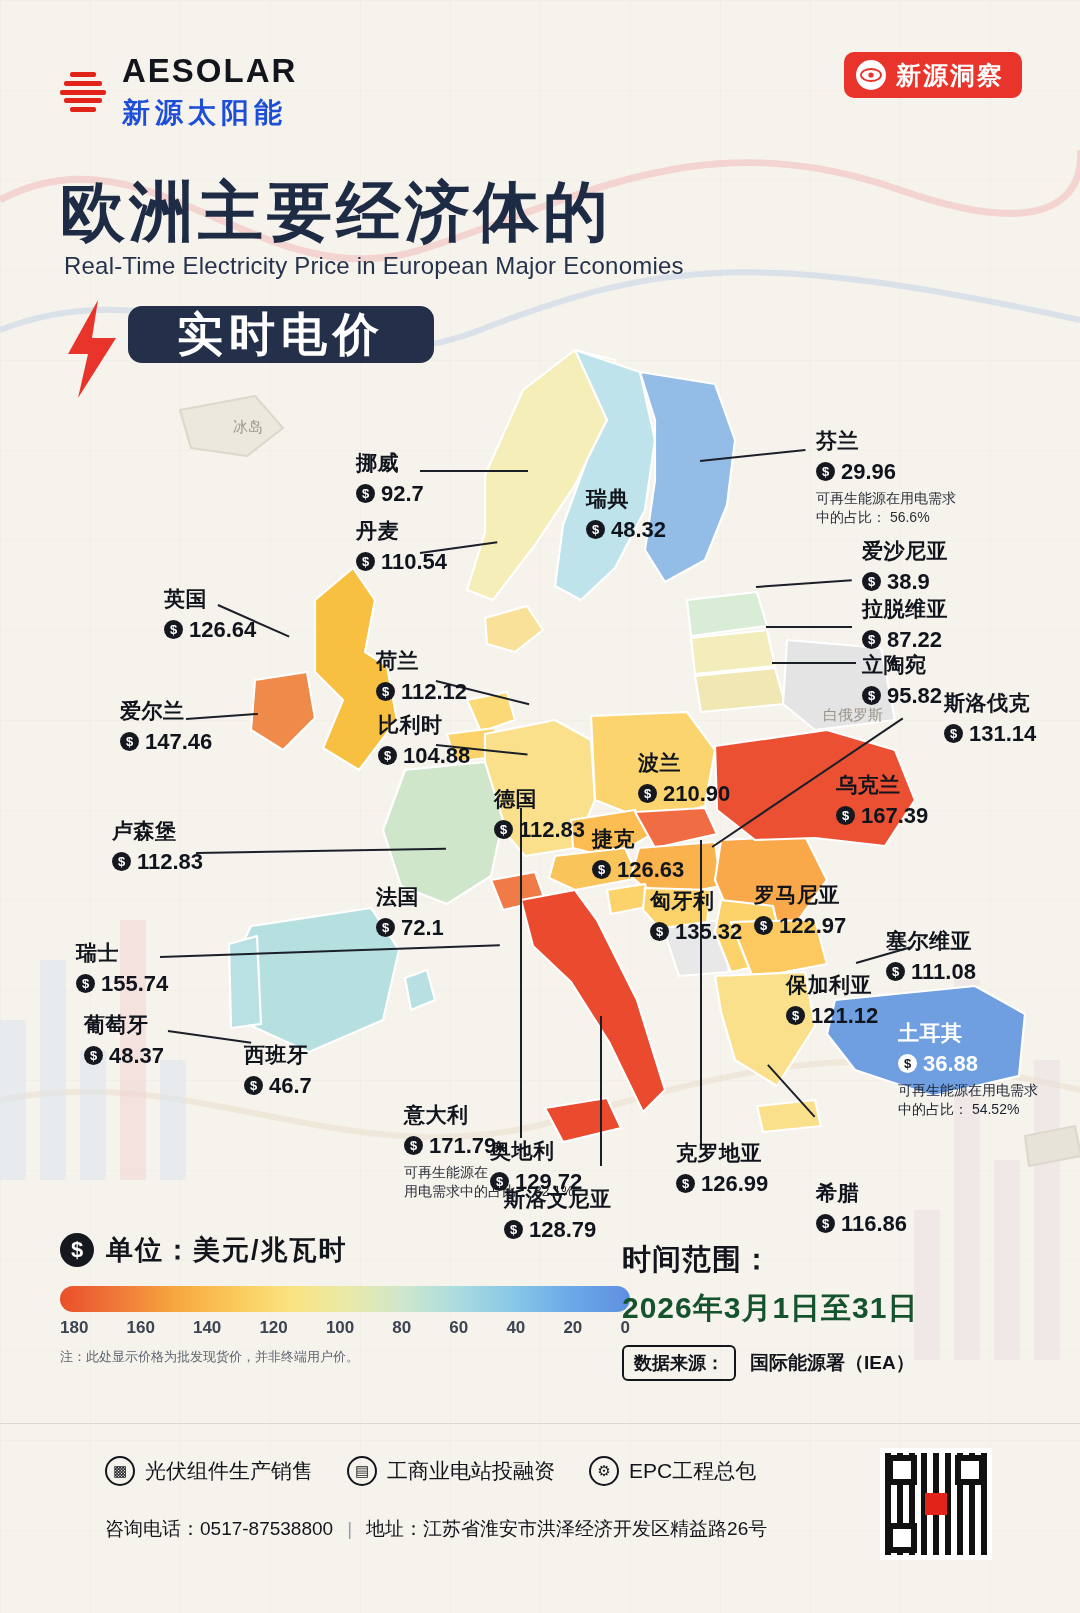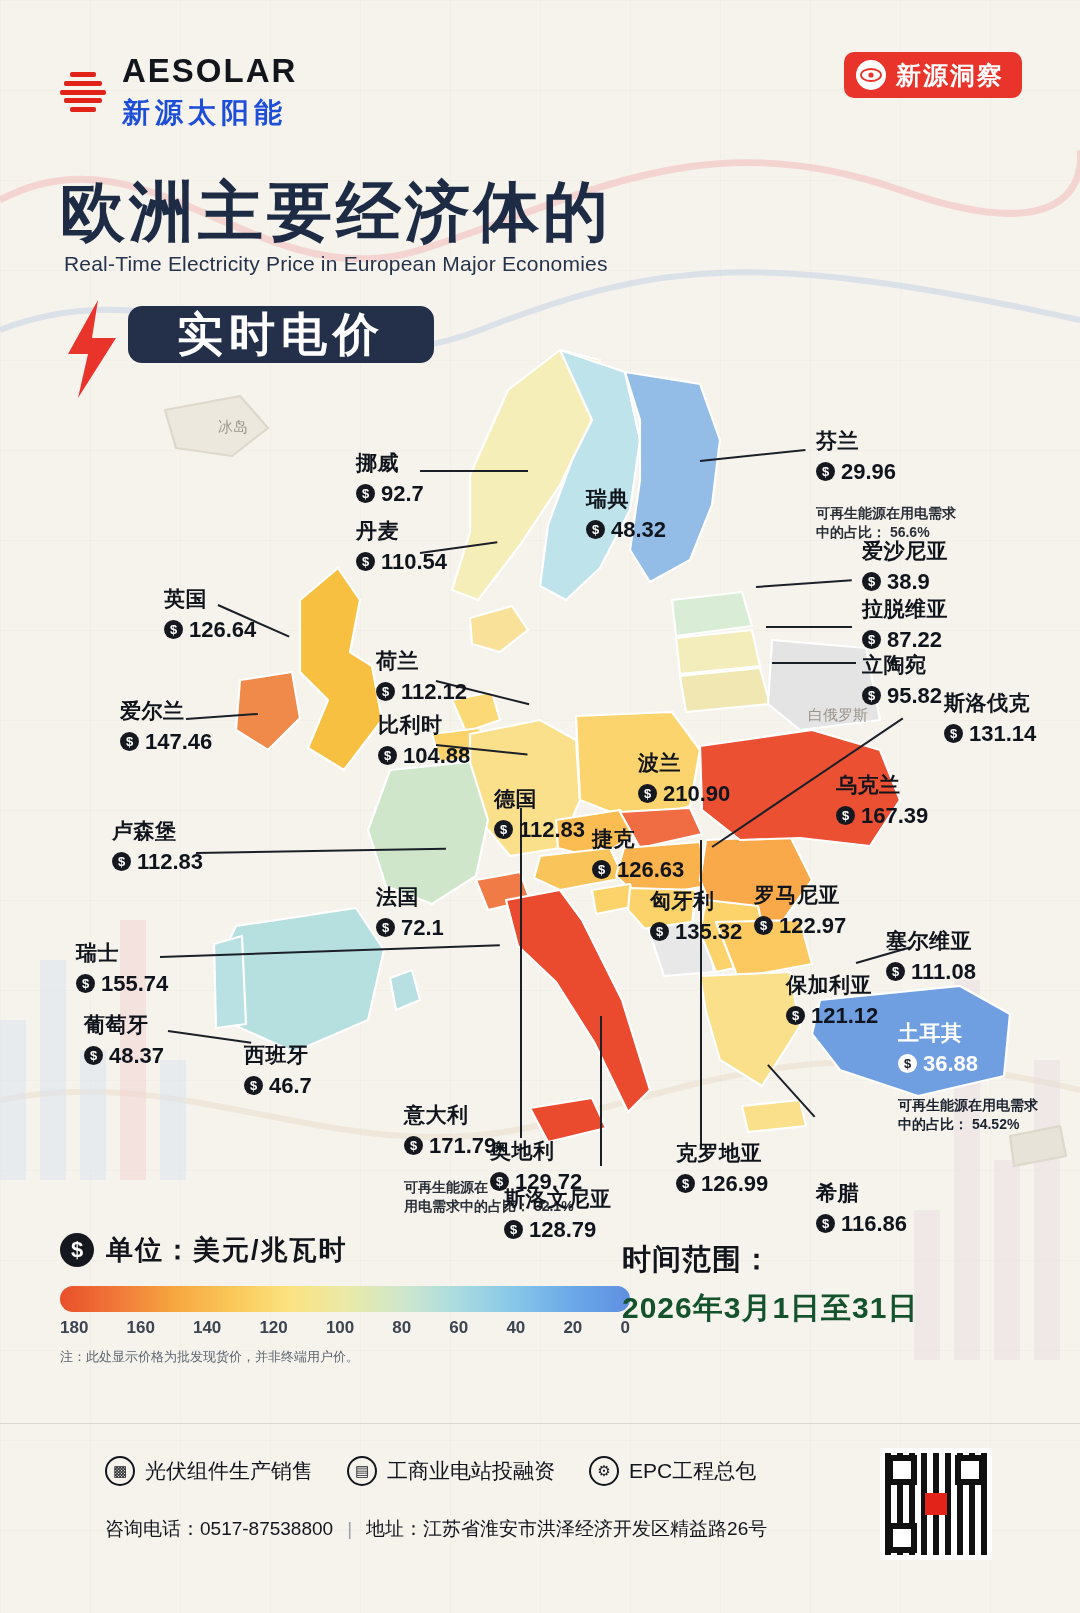--- a/index.html
+++ b/index.html
@@ -32,38 +32,38 @@
 
   .badge { position: absolute; top: 52px; right: 58px; background: #e8342a; color: #fff;
     border-radius: 10px; height: 46px; display: flex; align-items: center; padding: 0 18px 0 12px; gap: 10px; }
   .badge .eye { width: 30px; height: 30px; border-radius: 50%; background: #fff; display: flex; align-items: center; justify-content: center; }
   .badge .eye svg { display: block; }
   .badge .btxt { font-size: 25px; font-weight: bold; letter-spacing: 2px; }
 
   
   .title-cn { position: absolute; top: 168px; left: 60px; font-size: 65px; font-weight: bold;
     color: #1d2b45; letter-spacing: 4px; }
-  .title-en { position: absolute; top: 252px; left: 64px; font-size: 21px; color: #24324c; letter-spacing: .2px; }
+  .title-en { position: absolute; top: 252px; left: 64px; font-size: 24px; color: #24324c; letter-spacing: .2px; }
 
   .bolt { position: absolute; top: 300px; left: 64px; width: 56px; height: 98px; }
   .bolt svg { display: block; }
   .pill { position: absolute; top: 306px; left: 128px; height: 57px; min-width: 300px;
     background: #243049; border: 3px solid #243049; border-radius: 14px; color: #fff;
     display: flex; align-items: center; justify-content: center; padding: 0 46px;
     font-size: 46px; font-weight: bold; letter-spacing: 6px; box-shadow: inset 0 0 0 4px #243049; }
 
   
-  .map { position: absolute; left: 0; top: 300px; width: 1080px; height: 950px; }
+  .map { position: absolute; left: 0; top: 300px; width: 1080px; height: 950px; padding-left: 15px; }
   .map svg { display: block; }
 
   
   .lbl { position: absolute; font-size: 19px; color: #10141c; line-height: 1.28; white-space: nowrap; }
   .lbl .nm { font-weight: bold; font-size: 21px; letter-spacing: .5px; }
   .lbl .val { font-weight: bold; font-size: 22px; display: flex; align-items: center; gap: 6px; margin-top: 3px; }
-  .lbl .note { font-size: 14px; color: #2a2f38; font-weight: bold; line-height: 1.35; margin-top: 18px; }
+  .lbl .note { font-size: 14px; color: #2a2f38; font-weight: normal; line-height: 1.35; margin-top: 3px; }
   .coin { width: 19px; height: 19px; border-radius: 50%; background: #15181f; color: #fff;
     font-size: 13px; font-weight: bold; display: inline-flex; align-items: center; justify-content: center; flex: none; }
   .lbl.onmap { color: #10141c; }
   .lbl.white { color: #ffffff; }
   .lbl.white .coin { background: #fff; color: #15181f; }
 
   .leader { position: absolute; background: #1b1f28; height: 1.6px; transform-origin: 0 50%; }
 
   
   .legend { position: absolute; left: 60px; top: 1232px; width: 570px; }
@@ -492,20 +492,24 @@
     <span>40</span>
     <span>20</span>
     <span>0</span>
   </div>
   <div class="legend-note">注：此处显示价格为批发现货价，并非终端用户价。</div>
 </div>
 
 <div class="timeblk">
   <div class="t1">时间范围：</div>
   <div class="t2">2026年3月1日至31日</div>
+  <div class="srcrow">
+    <span class="srcbox">数据来源：</span>
+    <span class="srcval">国际能源署（IEA）</span>
+  </div>
 </div>
 
 <div class="footer">
   <div class="fservices">
     <div class="fsvc">
       <span class="ic">▩</span>
       <span>光伏组件生产销售</span>
     </div>
     <div class="fsvc">
       <span class="ic">▤</span>

